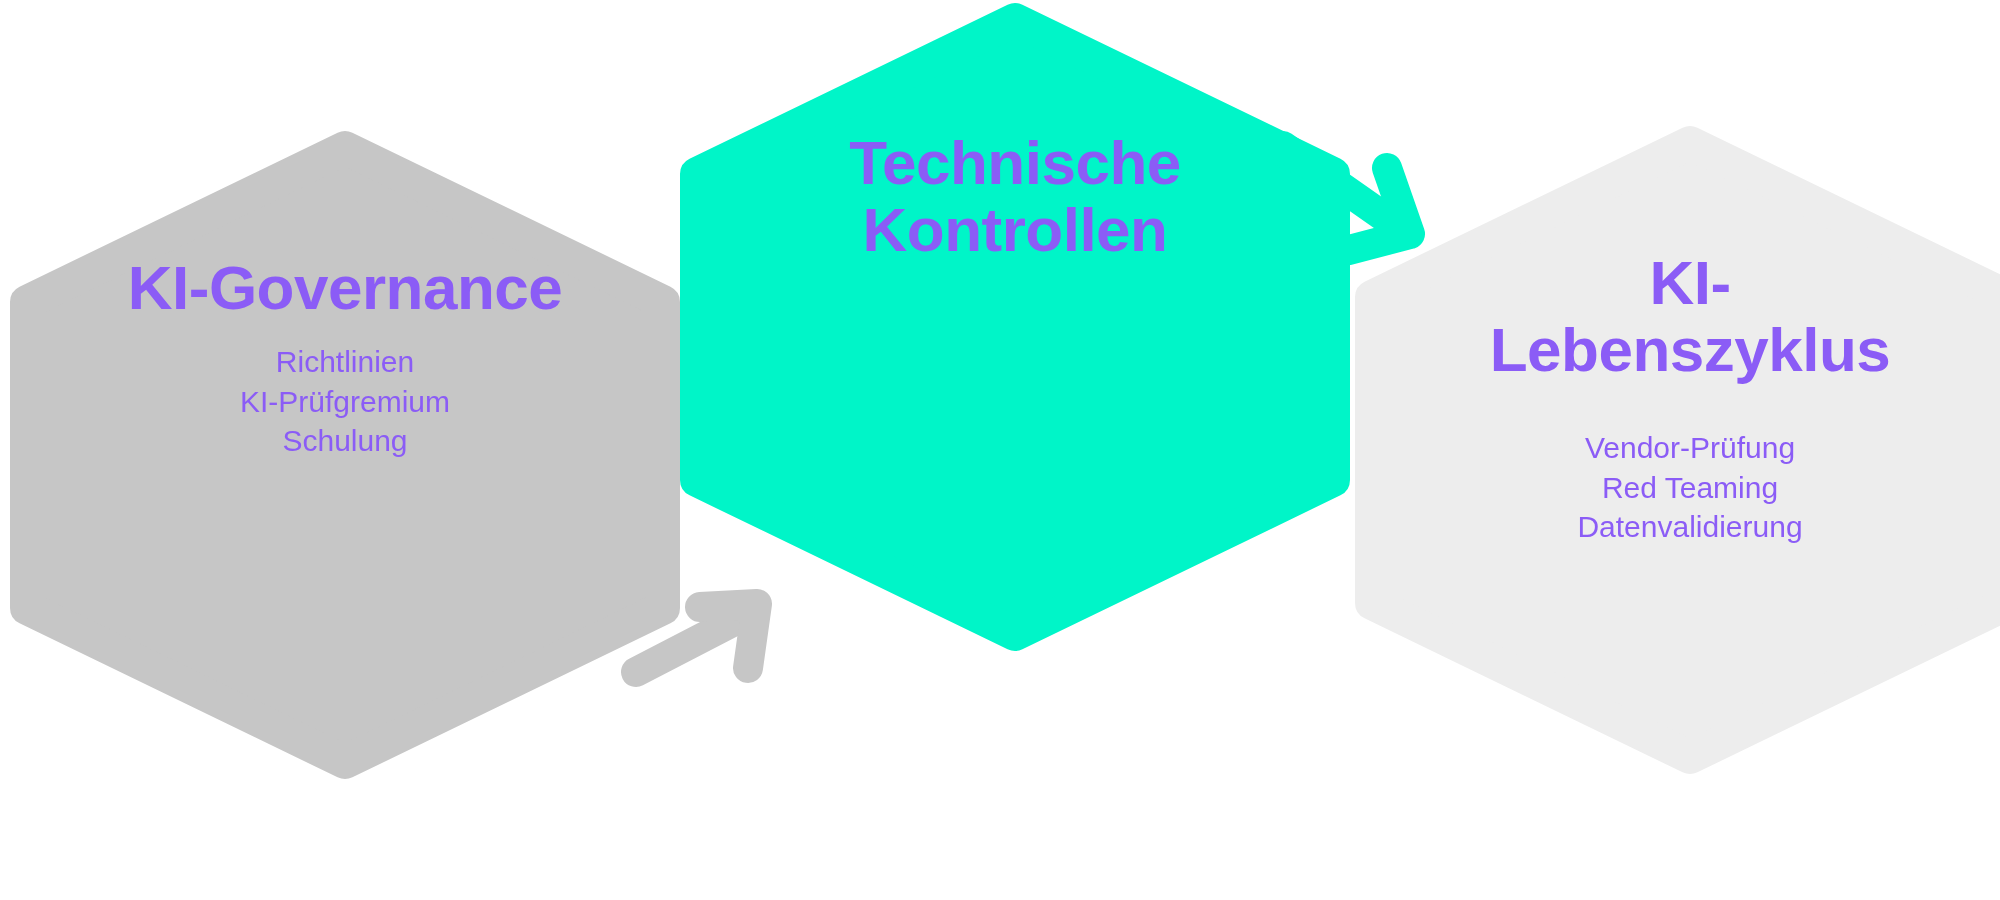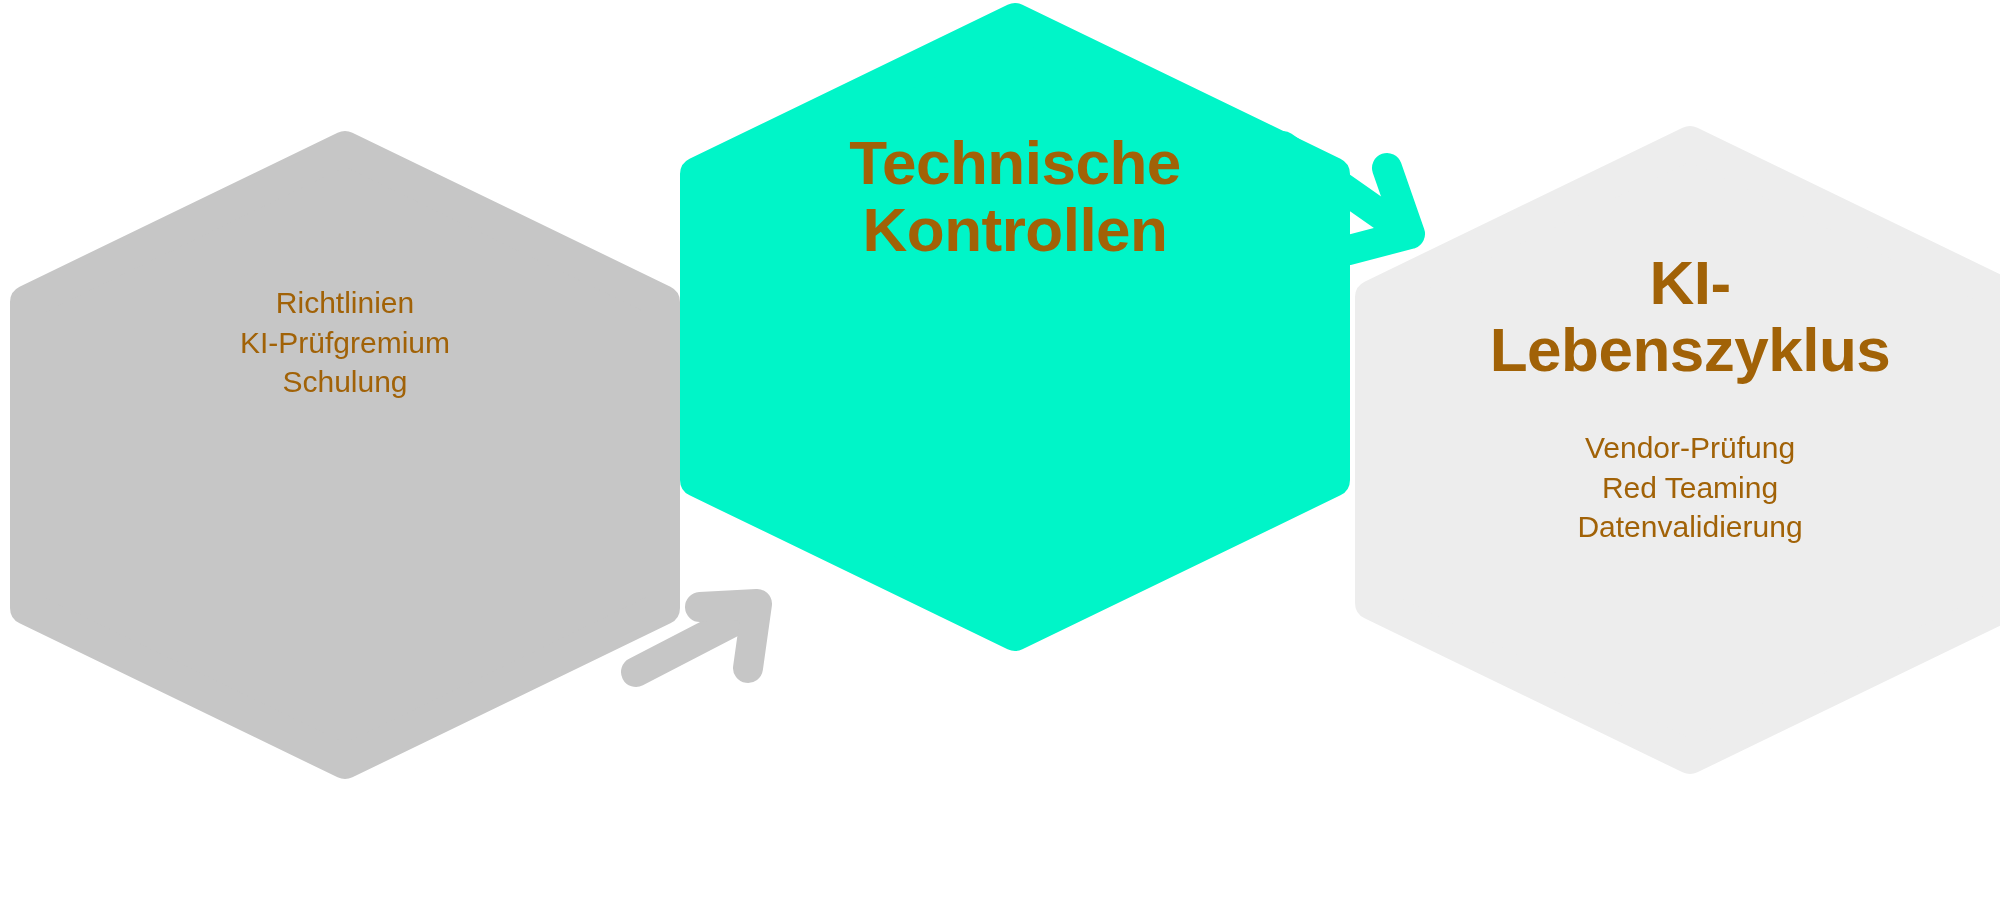--- a/index.html
+++ b/index.html
@@ -30,21 +30,21 @@
     position: absolute;
     left: 0;
     top: 0;
     width: 2000px;
     height: 900px;
     pointer-events: none;
   }
   .hex-text {
     position: absolute;
     text-align: center;
-    color: #a16207;
+    color: #8b5cf6;
     pointer-events: auto;
   }
   .hex-title {
     font-weight: bold;
     line-height: 1.08;
     letter-spacing: -0.5px;
     white-space: pre-line;
   }
   .hex-sub {
     font-weight: normal;
@@ -52,21 +52,21 @@
     white-space: pre-line;
   }
 
   
   #node-governance-text {
     left: 10px;
     top: 255px;
     width: 670px;
   }
   #node-governance-text .hex-title { font-size: 62px; }
-  #node-governance-text .hex-sub   { font-size: 30px; margin-top: 28px; }
+  #node-governance-text .hex-sub   { font-size: 30px; margin-top: 20px; }
 
   
   #node-controls-text {
     left: 680px;
     top: 130px;
     width: 670px;
   }
   #node-controls-text .hex-title { font-size: 62px; }
   #node-controls-text .hex-sub   { font-size: 30px; margin-top: 40px; }
 
@@ -100,20 +100,21 @@
     <g>
       <path fill="none" stroke="#00F5C8" stroke-width="30" stroke-linecap="round" stroke-linejoin="round" d="M 1283,146 L 1400,228"></path>
       <path fill="none" stroke="#00F5C8" stroke-width="30" stroke-linecap="round" stroke-linejoin="round" d="M 1387,168 L 1410,234 L 1349,250"></path>
     </g>
 
   </svg>
 
   <div class="hex-label-layer">
 
     <div class="hex-text" id="node-governance-text">
+      <div class="hex-title">KI-Governance</div>
       <div class="hex-sub">Richtlinien
 KI-Prüfgremium
 Schulung</div>
     </div>
 
     <div class="hex-text" id="node-controls-text">
       <div class="hex-title">Technische
 Kontrollen</div>
     </div>
 

